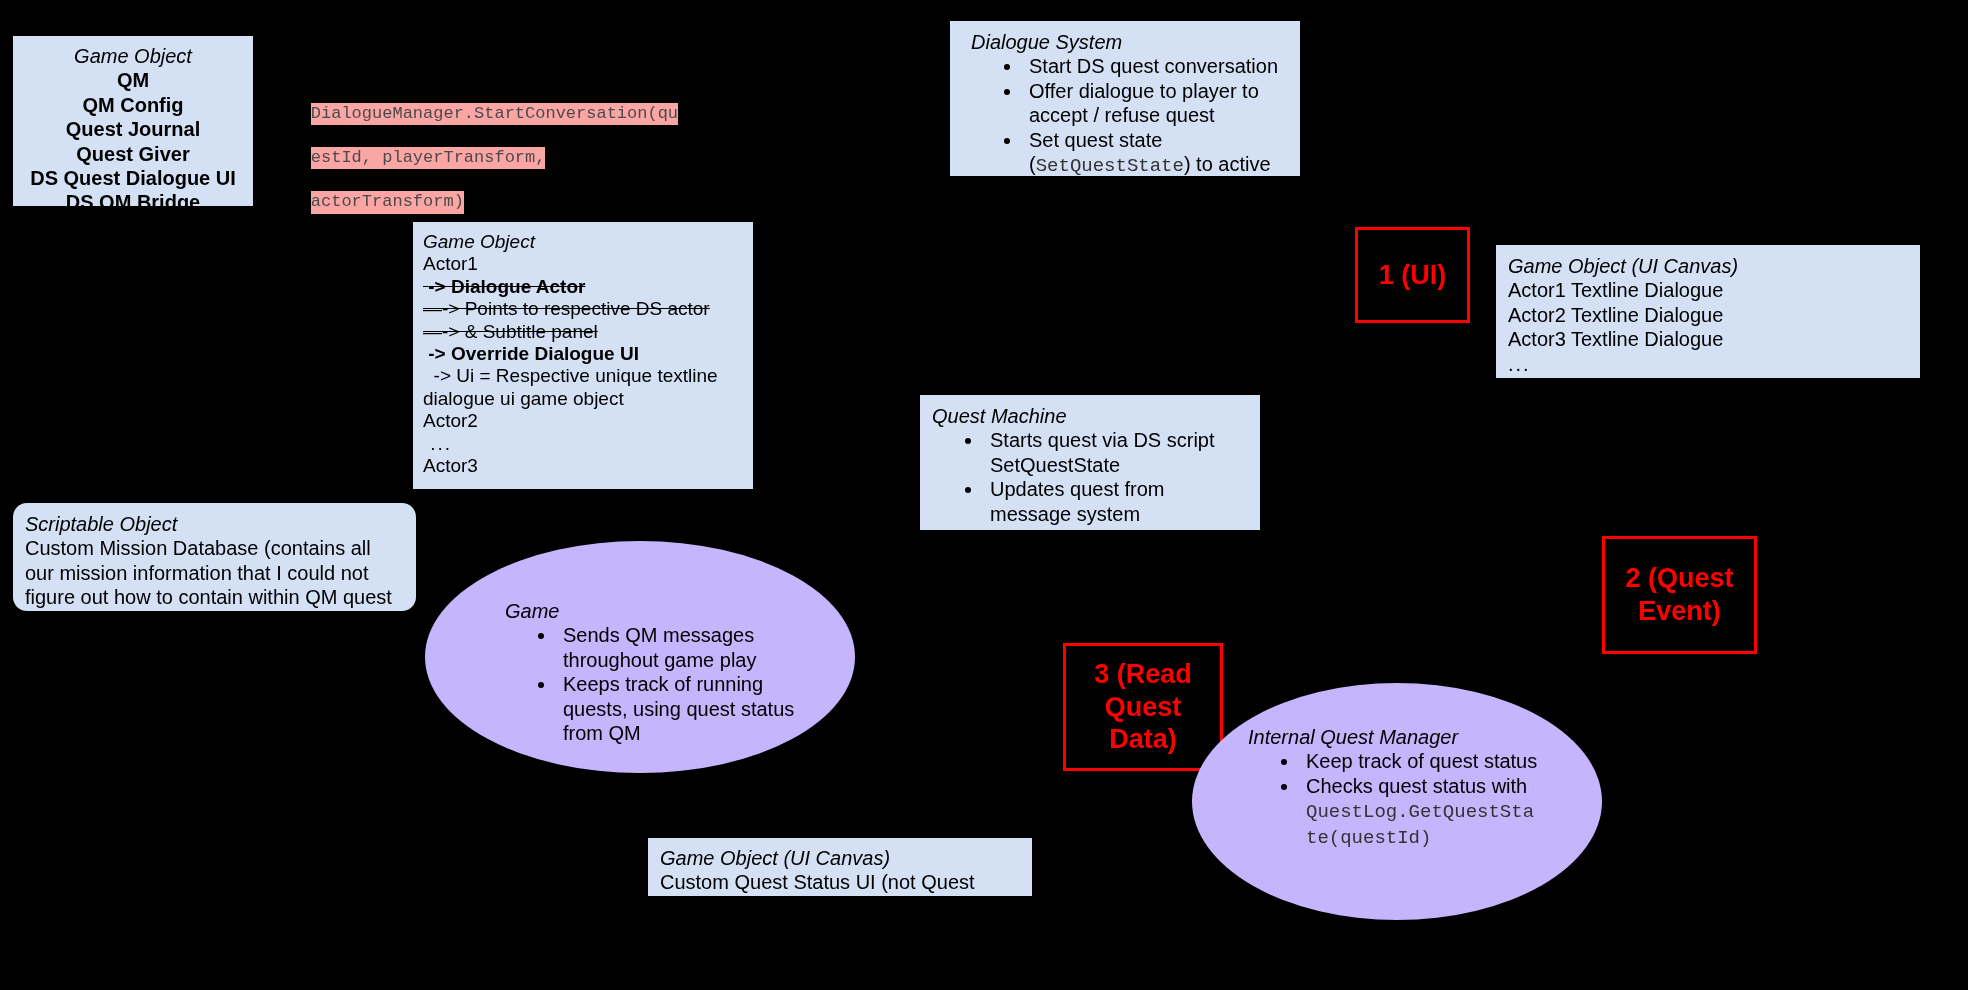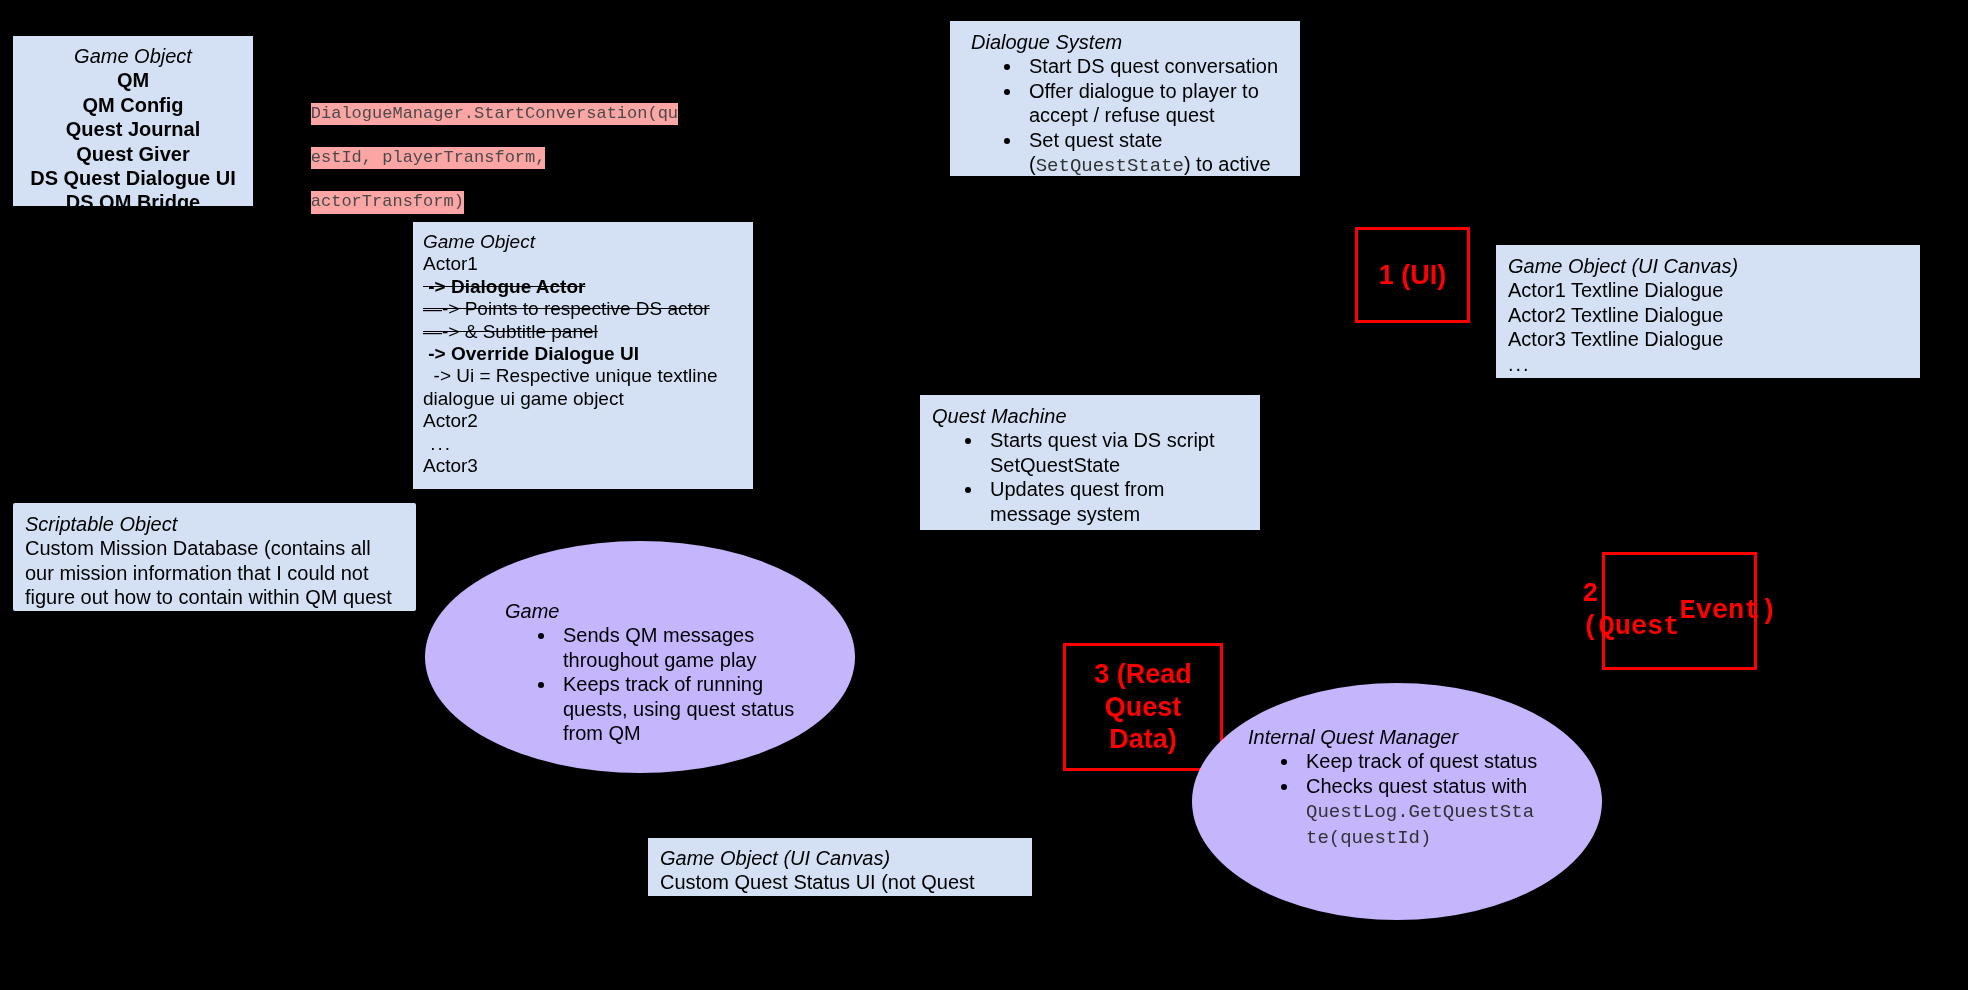--- a/index.html
+++ b/index.html
@@ -20,21 +20,21 @@
     box-sizing: border-box;
     background: #d4e1f5;
     color: #000000;
     font-size: 20px;
     line-height: 1.22;
   }
   .node.rect {
     border-radius: 0;
   }
   .node.rounded {
-    border-radius: 2px;
+    border-radius: 14px;
   }
   .node.ellipse {
     border-radius: 50%;
     background: #c4b5fd;
   }
   .node-title {
     font-style: italic;
     display: block;
   }
   .node-line {
@@ -78,20 +78,21 @@
     box-sizing: border-box;
     border: 3px solid #ff0000;
     color: #ff0000;
     background: transparent;
     font-weight: bold;
     font-size: 27px;
     line-height: 1.22;
     display: flex;
     align-items: center;
     justify-content: center;
+    text-align: center;
   }
   .strike {
     text-decoration: line-through;
   }
   .pad {
     padding: 10px 14px;
   }
   .tight { line-height: 1.18; }
   .small-dots { letter-spacing: 2px; }
 </style>
@@ -158,21 +159,21 @@
       <li>Starts quest via DS script SetQuestState</li>
       <li>Updates quest from message system</li>
     </ul>
   </div>
 
   <div class="node rounded pad" style="left:13px; top:503px; width:403px; height:108px; padding:9px 12px;">
     <span class="node-title">Scriptable Object</span>
     <span class="node-line">Custom Mission Database (contains all our mission information that I could not figure out how to contain within QM quest structure)</span>
   </div>
 
-  <div class="redbox" style="left:1602px; top:552px; width:155px; height:118px; flex-direction:row;font-family:Liberation Mono, monospace;">
+  <div class="redbox" style="left:1602px; top:536px; width:155px; height:118px; flex-direction:column;">
     <span>2 (Quest</span>
     <span>Event)</span>
   </div>
 
   <div class="node ellipse" style="left:425px; top:541px; width:430px; height:232px;">
     <div style="position:absolute; left:80px; top:58px; width:300px;">
       <span class="node-title">Game</span>
       <ul class="bullets">
         <li>Sends QM messages throughout game play</li>
         <li>Keeps track of running quests, using quest status from QM</li>

